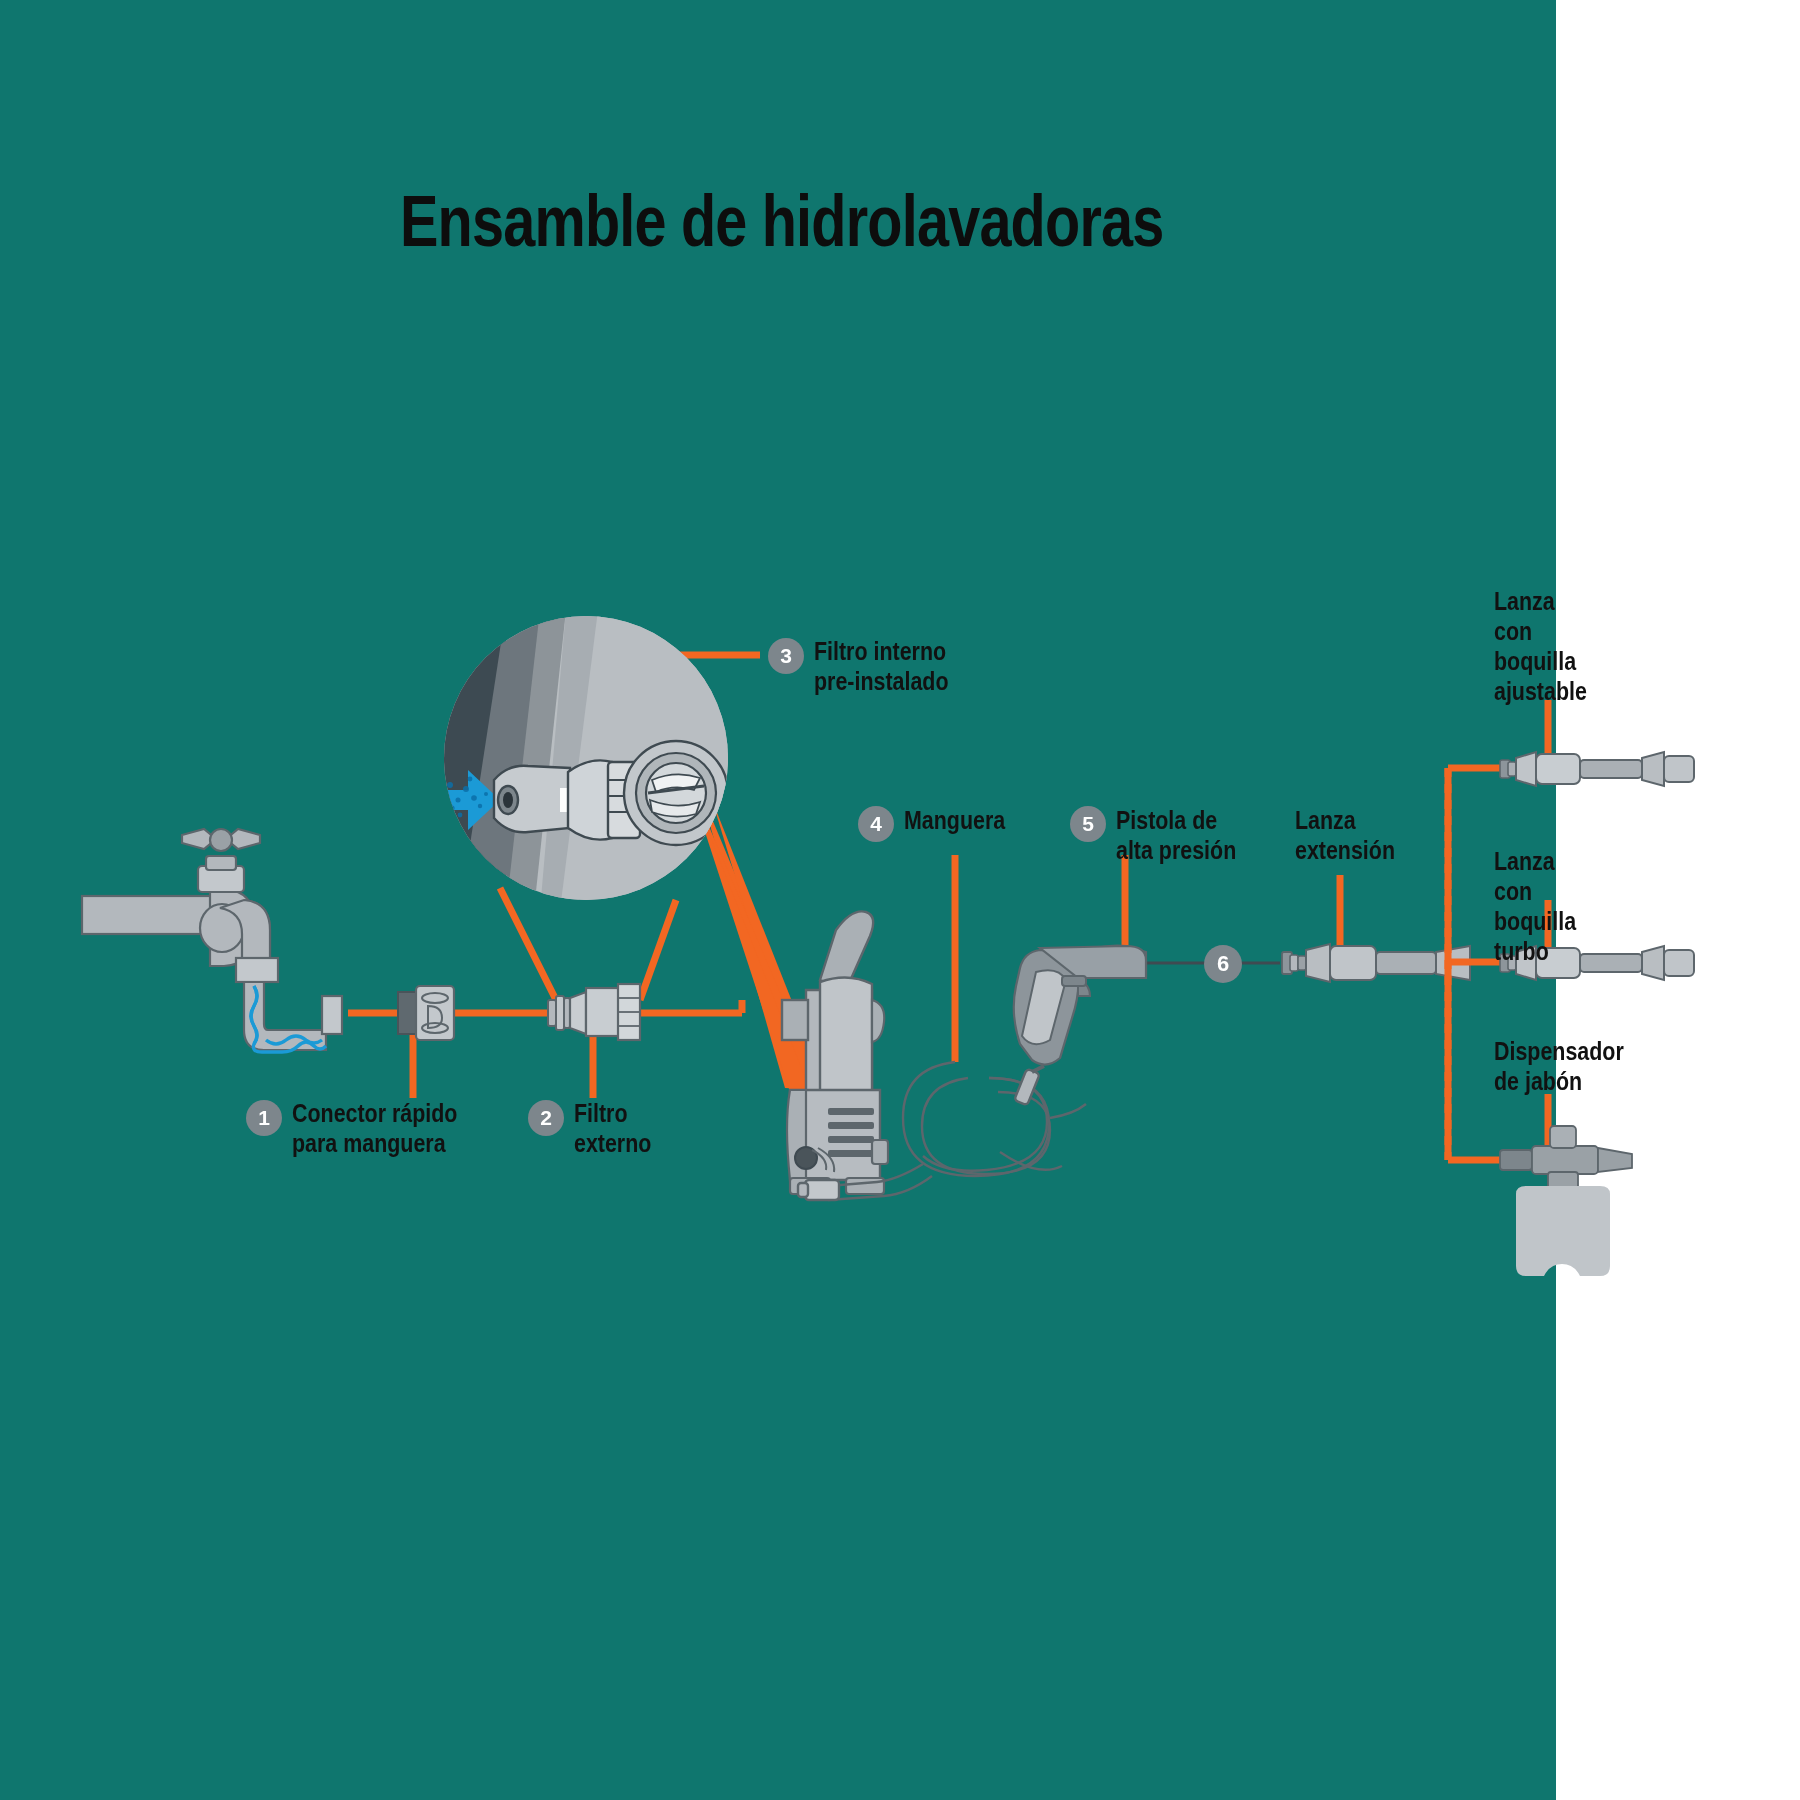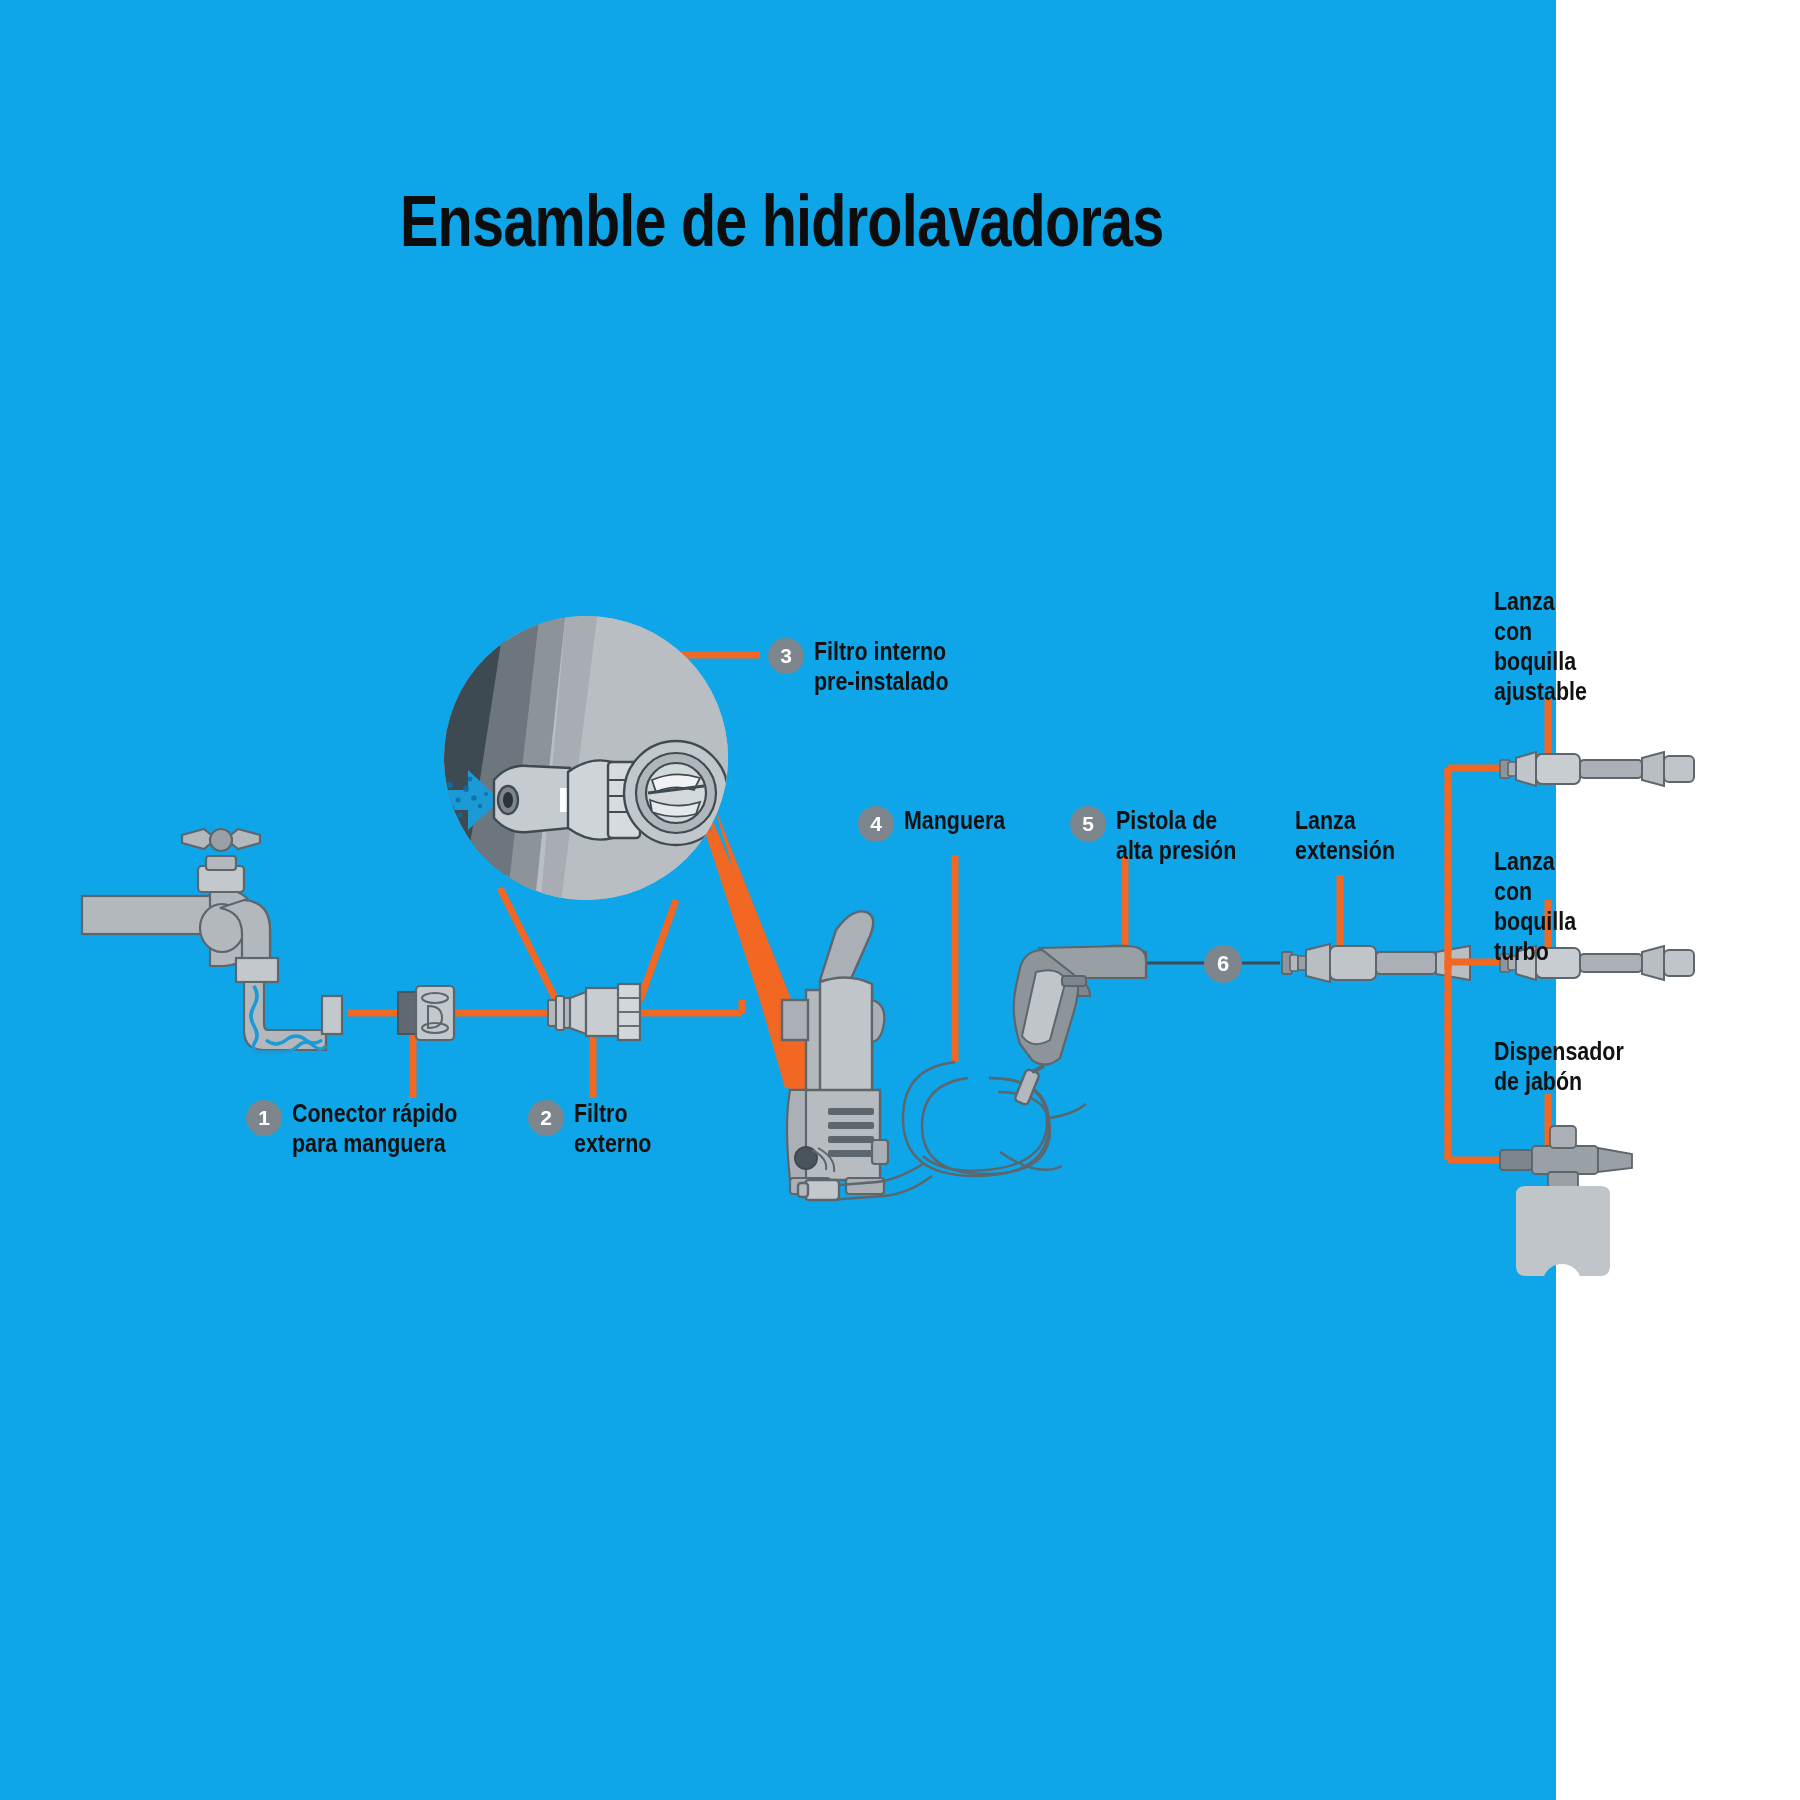--- a/index.html
+++ b/index.html
@@ -1,17 +1,17 @@
 <!DOCTYPE html>
 <html><head>
 <meta charset="utf-8">
 <style>
   html,body{margin:0;padding:0;background:#ffffff;}
   body{width:1800px;height:1800px;overflow:hidden;font-family:"Liberation Sans",sans-serif;}
-  #stage{position:relative;width:1556px;height:1800px;background:#0ea5e9;}
+  #stage{position:relative;width:1556px;height:1800px;background:#0f766e;}
 
   .title{
     position:absolute;left:400px;top:178px;
     font-family:"Liberation Sans",sans-serif;
     font-weight:700;font-size:72px;line-height:86px;
     color:#0d0d0d;letter-spacing:-1px;
     transform:scaleX(.80);transform-origin:left top;
     white-space:nowrap;
   }
 

